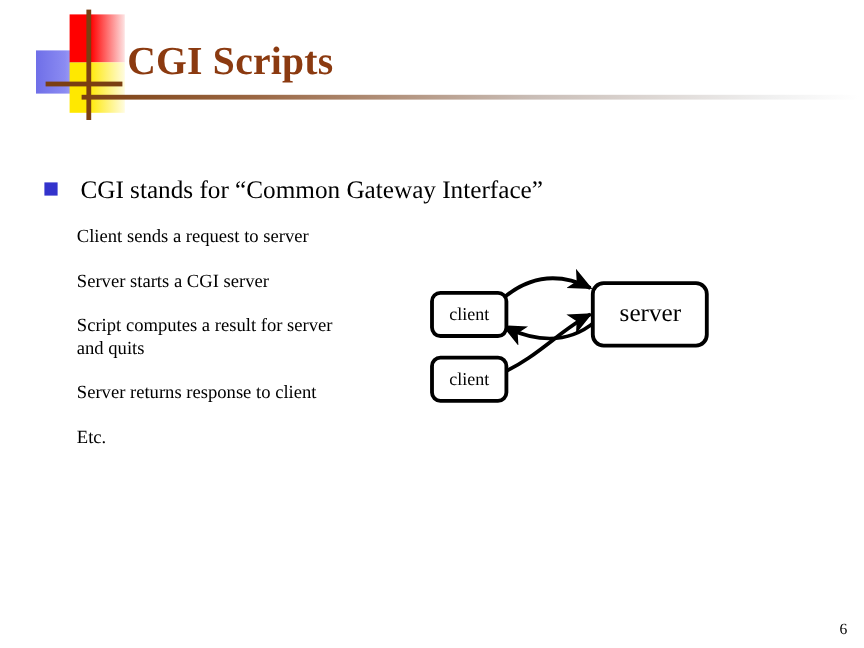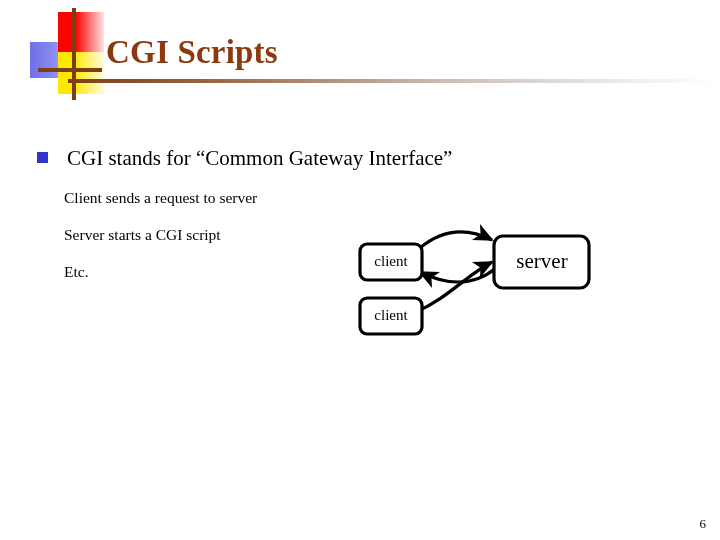--- a/index.html
+++ b/index.html
@@ -196,21 +196,24 @@
   <div id="title-underline"></div>
 </div>
 
 <div id="bullet-row">
   <div id="bullet-marker"></div>
   <div id="bullet-text">CGI stands for “Common Gateway Interface”</div>
 </div>
 
 <div id="body-list">
   <div class="body-line">Client sends a request to server</div>
-  <div class="body-line">Server starts a CGI script</div>
+  <div class="body-line">Server starts a CGI server</div>
+  <div class="body-line">Script computes a result for server
+and quits</div>
+  <div class="body-line">Server returns response to client</div>
   <div class="body-line">Etc.</div>
 </div>
 
 <div id="diagram">
   <svg width="260" height="125" viewBox="0 0 260 125" xmlns="http://www.w3.org/2000/svg">
     <defs>
       <marker id="arrowhead" markerWidth="7" markerHeight="7" refX="5.6" refY="3.2" orient="auto" markerUnits="strokeWidth">
         <path d="M0,0.4 L6.2,3.2 L0,6 L1.6,3.2 Z" fill="#000000"></path>
       </marker>
     </defs>

